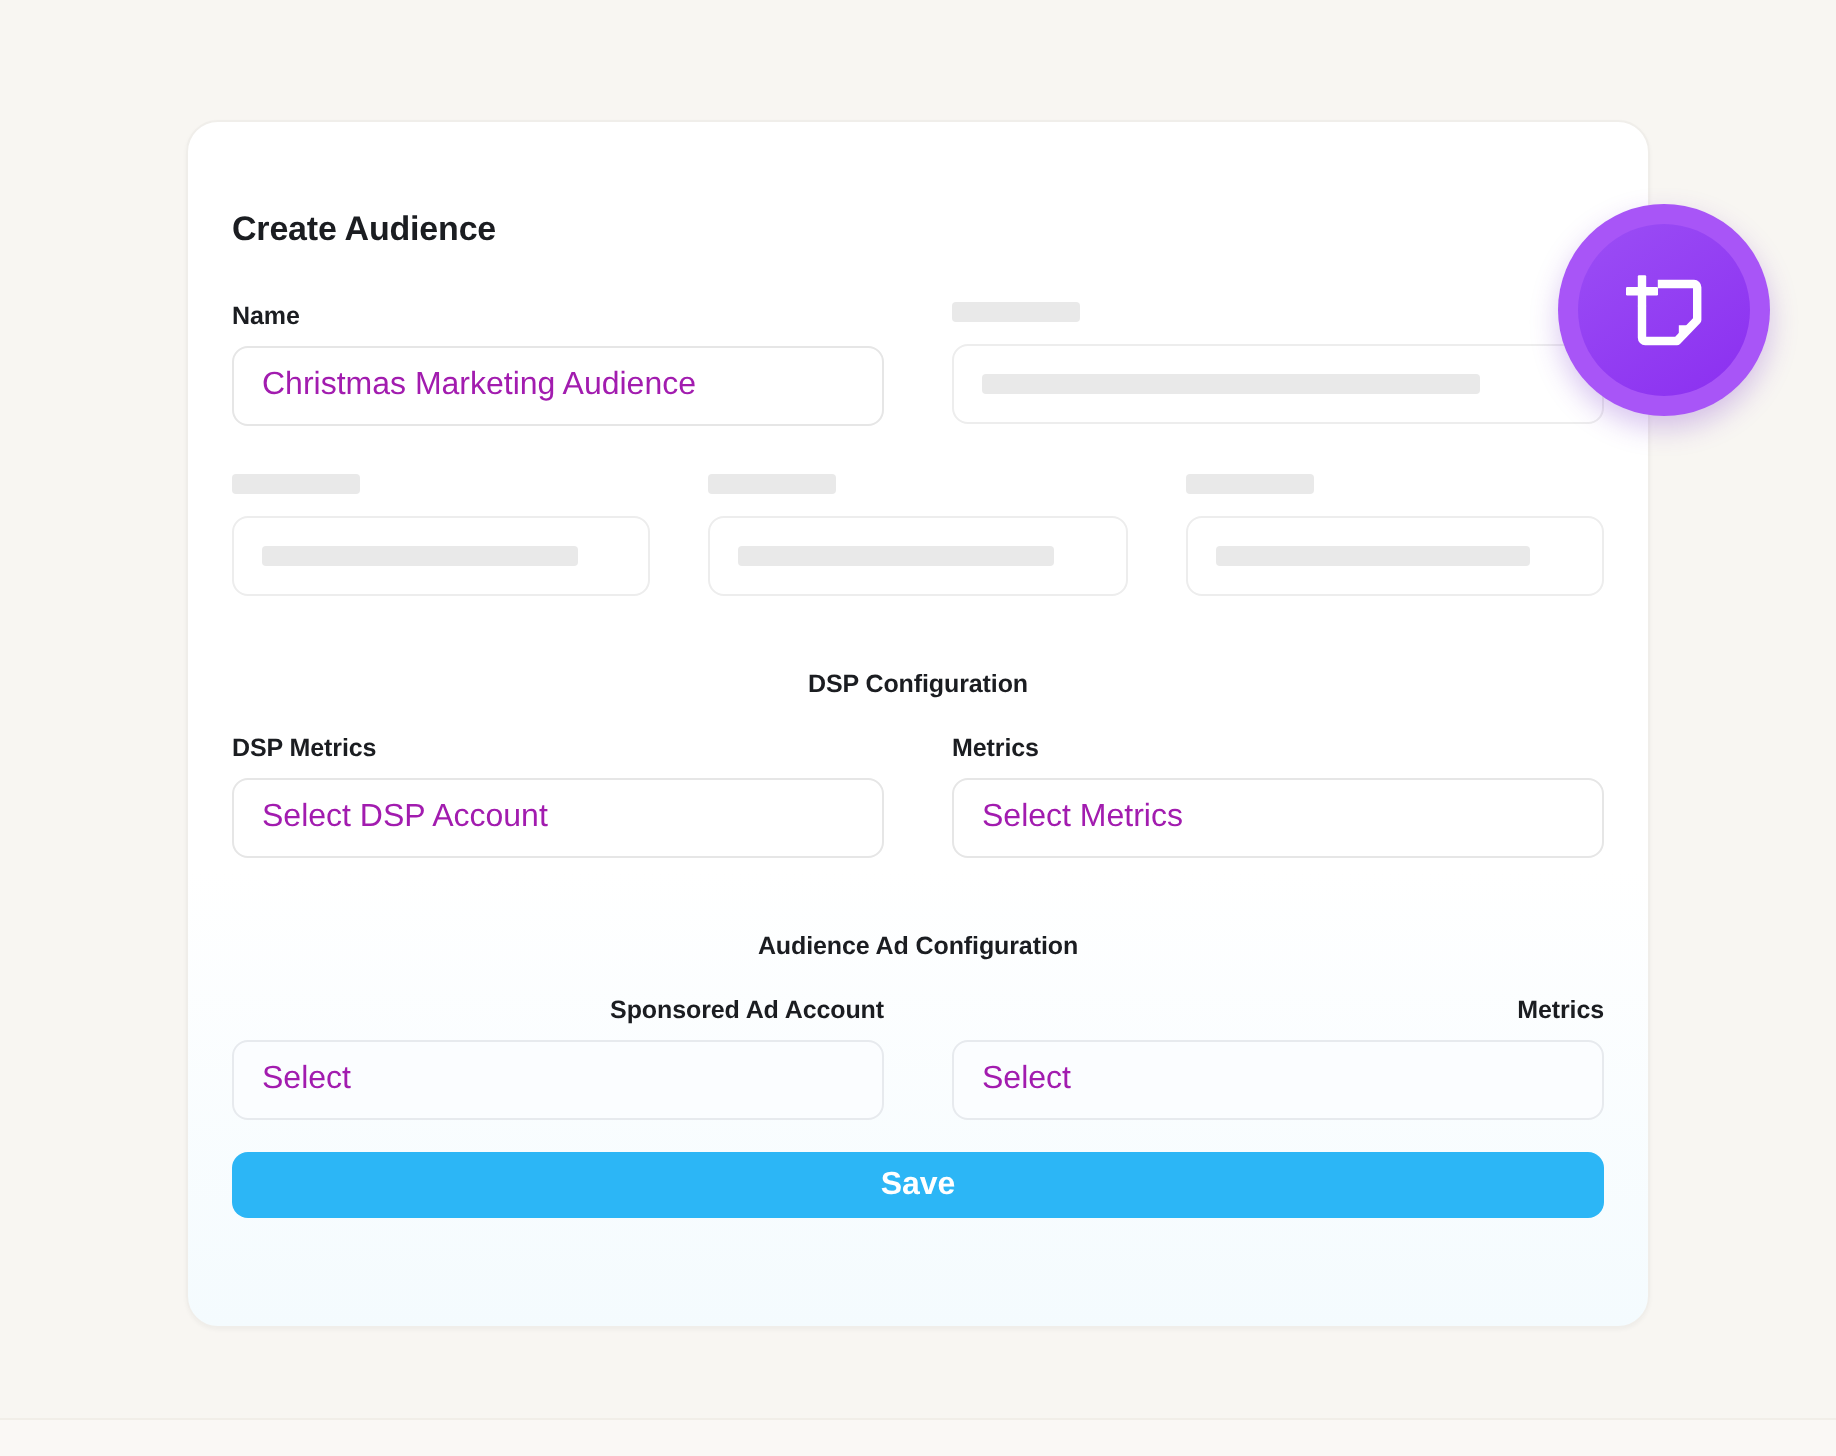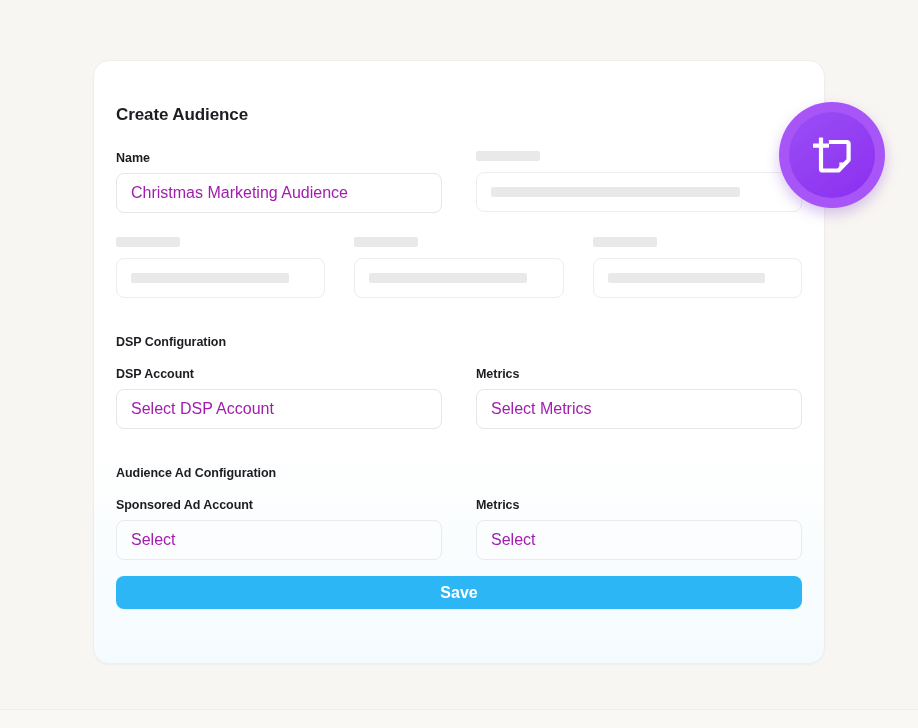--- a/index.html
+++ b/index.html
@@ -114,20 +114,21 @@
     margin-top: 24px;
   }
   .row-3 > .col { flex: 1; }
 
   .section-title {
     font-size: 12.5px;
     font-weight: bold;
     color: #1b1d21;
     margin-top: 37px;
     letter-spacing: -0.05px;
+    text-align: center;
   }
 
   .fields-after-section { margin-top: 18px; }
 
   
   .save-button {
     margin-top: 16px;
     height: 33px;
     width: 100%;
     border: none;
@@ -209,35 +210,35 @@
       <div class="sk-label"></div>
       <div class="sk-input">
         <div class="sk-bar" style="width:88%"></div>
       </div>
     </div>
   </div>
 
   <div class="section-title">DSP Configuration</div>
   <div class="row-2 fields-after-section" style="margin-top:18px;">
     <div class="col">
-      <div class="field-label">DSP Account</div>
+      <div class="field-label">DSP Metrics</div>
       <div class="input">
         <span>Select DSP Account</span>
       </div>
     </div>
     <div class="col">
       <div class="field-label">Metrics</div>
       <div class="input">
         <span>Select Metrics</span>
       </div>
     </div>
   </div>
 
   <div class="section-title">Audience Ad Configuration</div>
-  <div class="row-2 fields-after-section" style="margin-top:18px;">
+  <div class="row-2 fields-after-section" style="margin-top:18px;text-align:right;">
     <div class="col">
       <div class="field-label">Sponsored Ad Account</div>
       <div class="input tinted">
         <span>Select</span>
       </div>
     </div>
     <div class="col">
       <div class="field-label">Metrics</div>
       <div class="input tinted">
         <span>Select</span>

